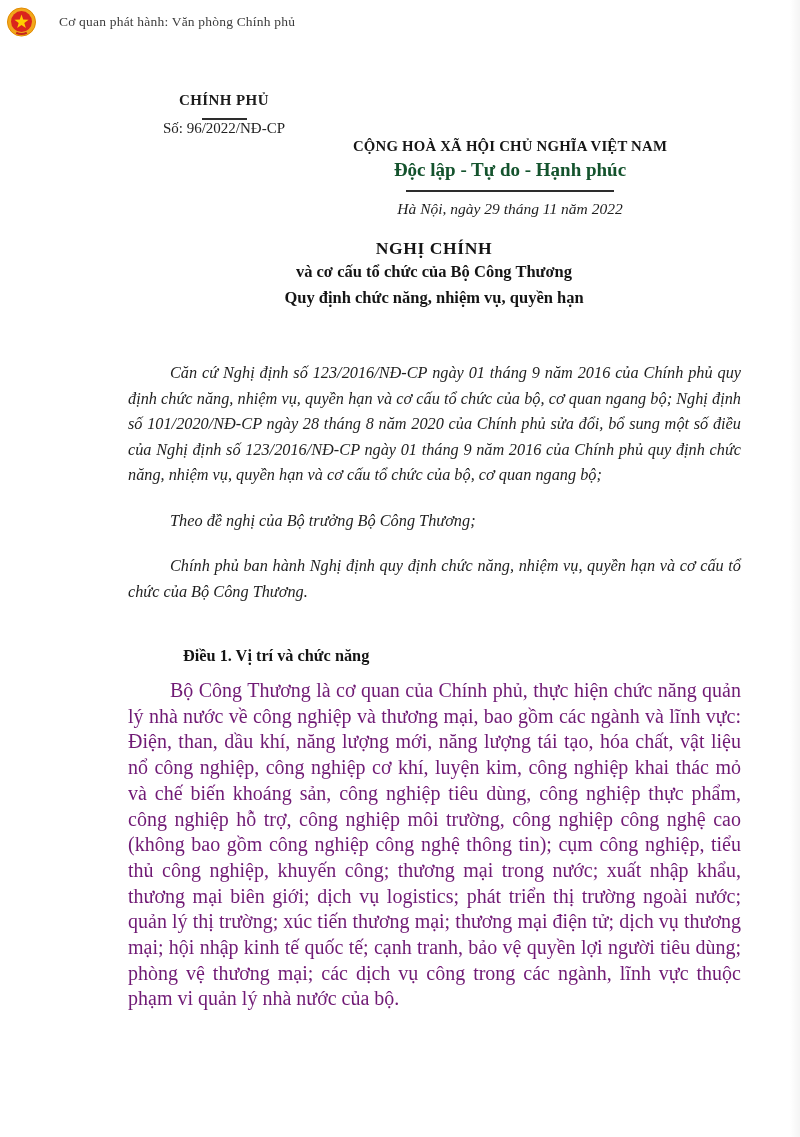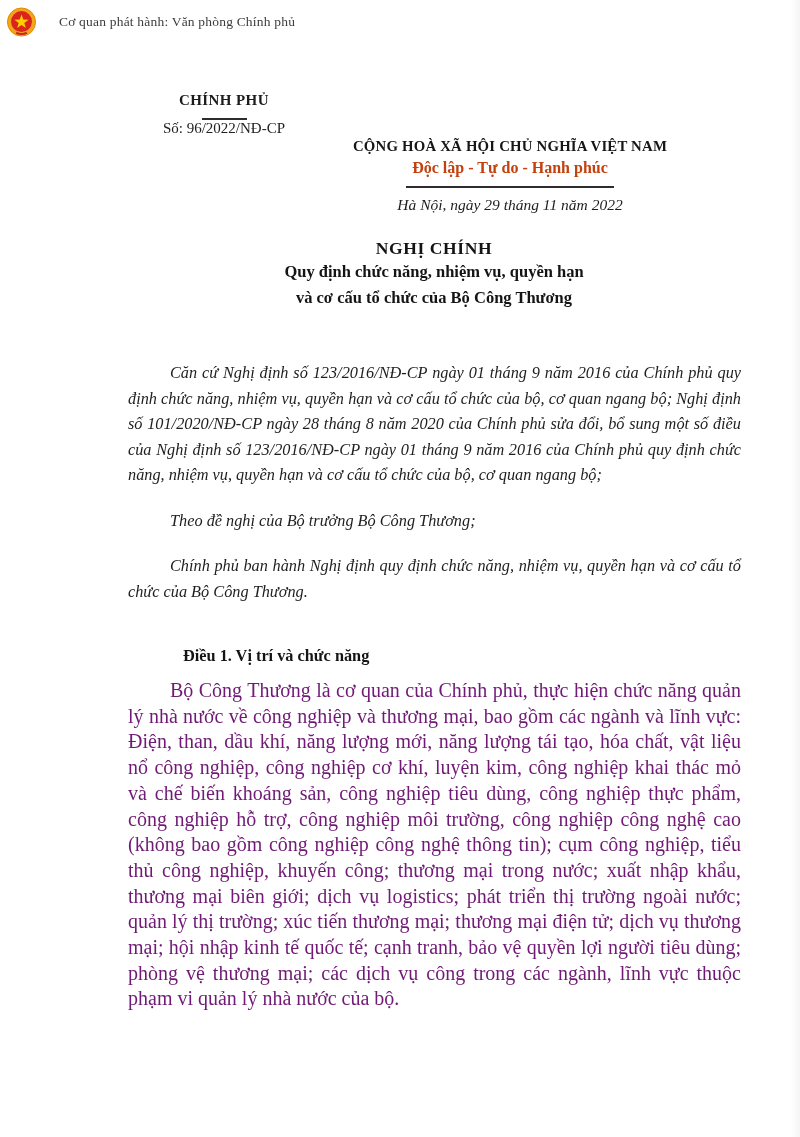--- a/index.html
+++ b/index.html
@@ -72,23 +72,23 @@
   }
   .country-name {
     font-weight: bold;
     font-size: 14.8px;
     letter-spacing: 0.2px;
     color: #161616;
     white-space: nowrap;
   }
   .motto {
     font-weight: bold;
-    font-size: 16px;
+    font-size: 19px;
     margin-top: 4px;
-    color: #c2410c;
+    color: #14532d;
     font-family: Liberation Serif, serif;
   }
   .motto-rule {
     width: 208px; height: 2px;
     background: #2d2d2d;
     margin: 9px auto 0 auto;
   }
   .place-date {
     margin-top: 8px;
     font-style: italic;
@@ -172,22 +172,22 @@
 
 <div class="header-right">
   <div class="country-name">CỘNG HOÀ XÃ HỘI CHỦ NGHĨA VIỆT NAM</div>
   <div class="motto">Độc lập - Tự do - Hạnh phúc</div>
   <div class="motto-rule"></div>
   <div class="place-date">Hà Nội, ngày 29 tháng 11 năm 2022</div>
 </div>
 
 <div class="title-block">
   <div class="doc-type">NGHỊ CHÍNH</div>
+  <div class="doc-subtitle-line">và cơ cấu tổ chức của Bộ Công Thương</div>
   <div class="doc-subtitle-line">Quy định chức năng, nhiệm vụ, quyền hạn</div>
-  <div class="doc-subtitle-line">và cơ cấu tổ chức của Bộ Công Thương</div>
 </div>
 
 <div class="content">
   <p class="preamble-p">Căn cứ Nghị định số 123/2016/NĐ-CP ngày 01 tháng 9 năm 2016 của Chính phủ quy định chức năng, nhiệm vụ, quyền hạn và cơ cấu tổ chức của bộ, cơ quan ngang bộ; Nghị định số 101/2020/NĐ-CP ngày 28 tháng 8 năm 2020 của Chính phủ sửa đổi, bổ sung một số điều của Nghị định số 123/2016/NĐ-CP ngày 01 tháng 9 năm 2016 của Chính phủ quy định chức năng, nhiệm vụ, quyền hạn và cơ cấu tổ chức của bộ, cơ quan ngang bộ;</p>
   <p class="preamble-p">Theo đề nghị của Bộ trưởng Bộ Công Thương;</p>
   <p class="preamble-p">Chính phủ ban hành Nghị định quy định chức năng, nhiệm vụ, quyền hạn và cơ cấu tổ chức của Bộ Công Thương.</p>
 
   <div class="article-heading">Điều 1. Vị trí và chức năng</div>
   <p class="article-body">Bộ Công Thương là cơ quan của Chính phủ, thực hiện chức năng quản lý nhà nước về công nghiệp và thương mại, bao gồm các ngành và lĩnh vực: Điện, than, dầu khí, năng lượng mới, năng lượng tái tạo, hóa chất, vật liệu nổ công nghiệp, công nghiệp cơ khí, luyện kim, công nghiệp khai thác mỏ và chế biến khoáng sản, công nghiệp tiêu dùng, công nghiệp thực phẩm, công nghiệp hỗ trợ, công nghiệp môi trường, công nghiệp công nghệ cao (không bao gồm công nghiệp công nghệ thông tin); cụm công nghiệp, tiểu thủ công nghiệp, khuyến công; thương mại trong nước; xuất nhập khẩu, thương mại biên giới; dịch vụ logistics; phát triển thị trường ngoài nước; quản lý thị trường; xúc tiến thương mại; thương mại điện tử; dịch vụ thương mại; hội nhập kinh tế quốc tế; cạnh tranh, bảo vệ quyền lợi người tiêu dùng; phòng vệ thương mại; các dịch vụ công trong các ngành, lĩnh vực thuộc phạm vi quản lý nhà nước của bộ.</p>
 </div>

